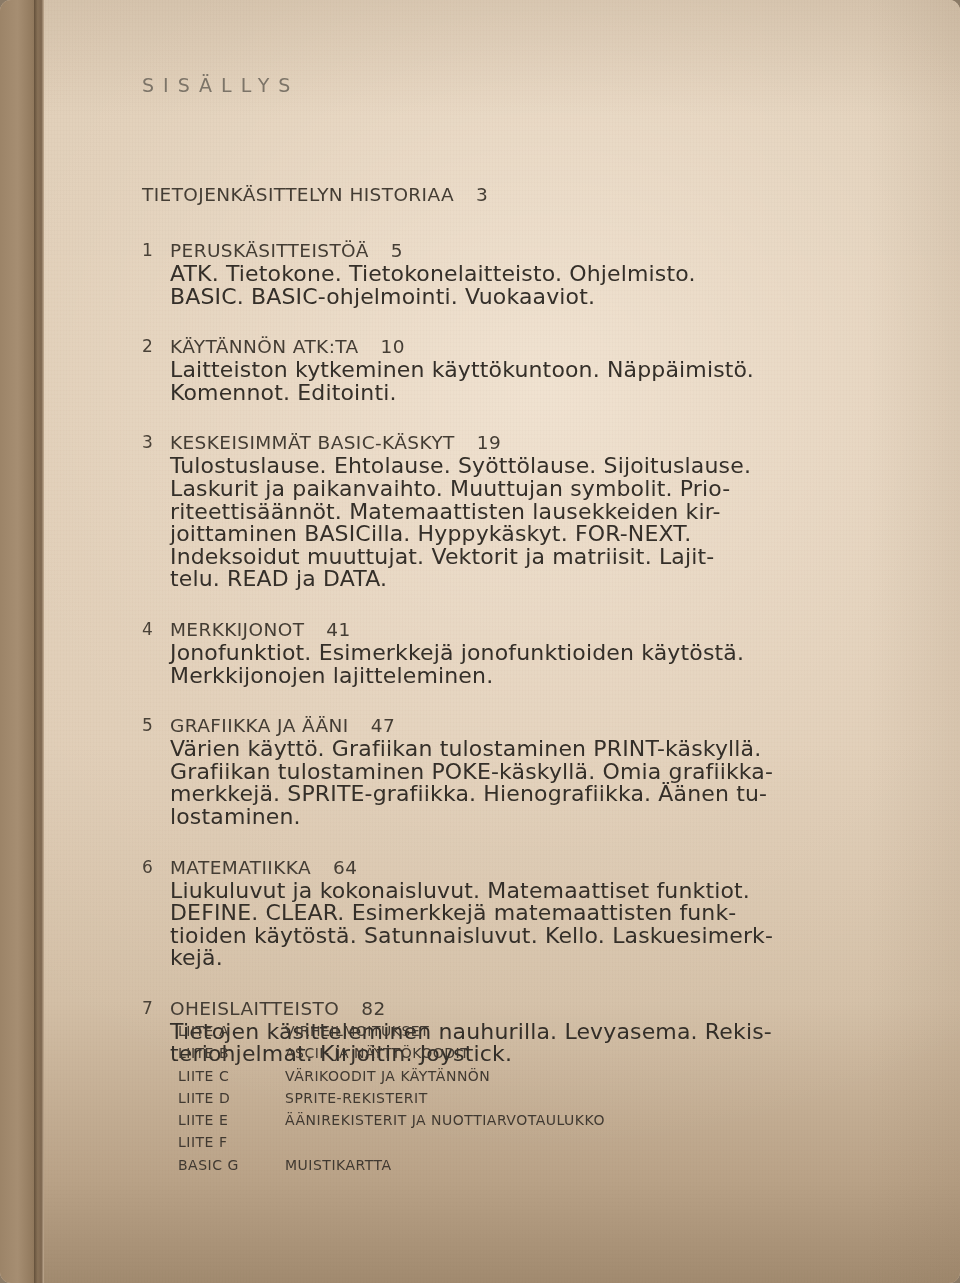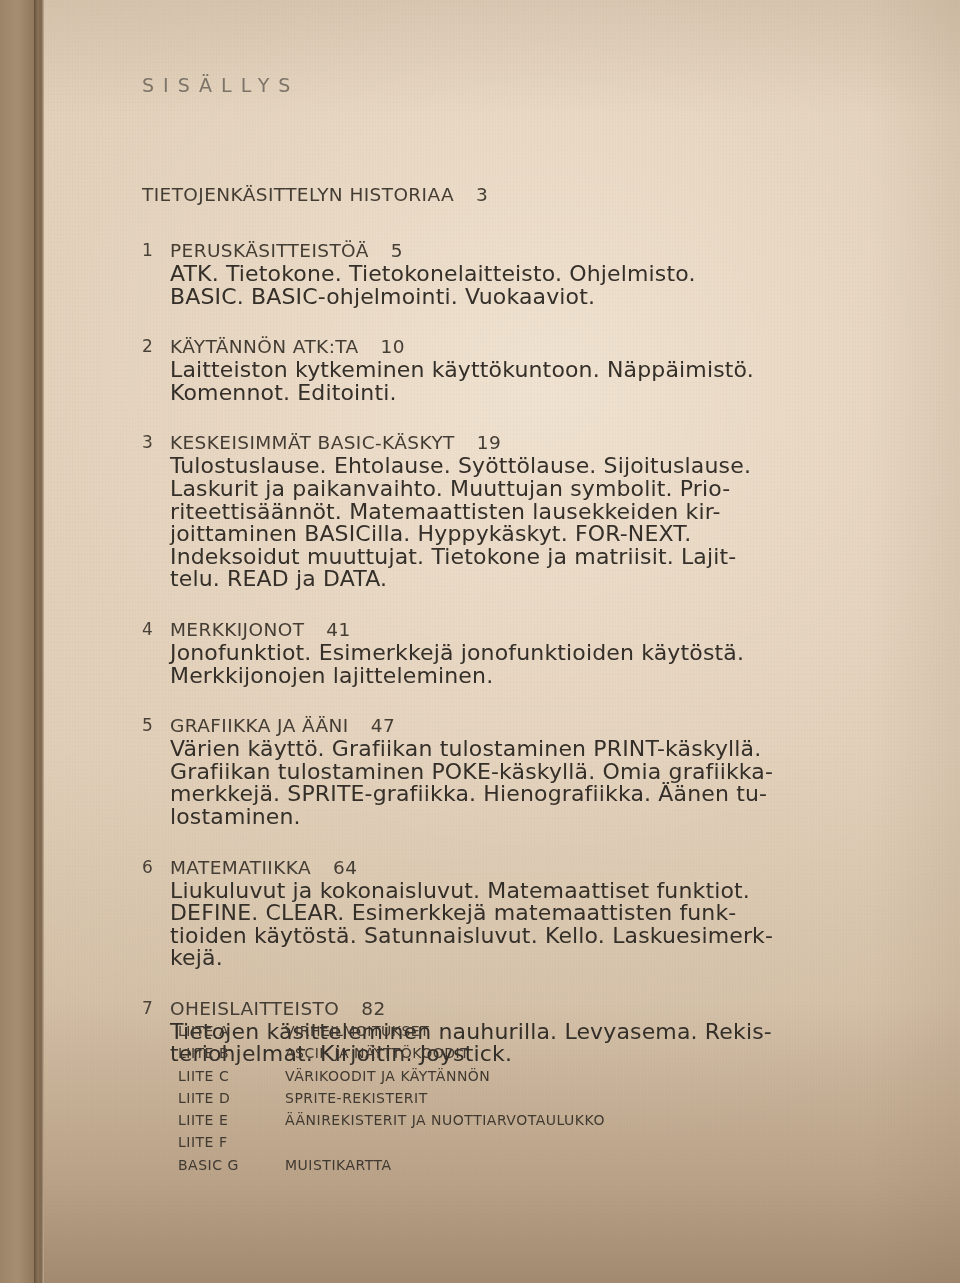--- a/index.html
+++ b/index.html
@@ -8,20 +8,21 @@
     padding: 0;
     background: #8a7a66;
   }
   #page {
     position: relative;
     width: 960px;
     height: 1283px;
     overflow: hidden;
     background: #d9c5ad;
     font-family: "DejaVu Sans", sans-serif;
+    border-radius: 11px;
   }
 
   
   .paper {
     position: absolute;
     left: 36px;
     top: 0;
     width: 924px;
     height: 1283px;
     background:
@@ -179,21 +180,21 @@
       <div class="entry">
         <div class="entry-head">
           <span class="entry-num">3</span>
           <span class="entry-title">KESKEISIMMÄT BASIC-KÄSKYT</span>
           <span class="entry-page">19</span>
         </div>
         <div class="entry-desc">Tulostuslause. Ehtolause. Syöttölause. Sijoituslause.
 Laskurit ja paikanvaihto. Muuttujan symbolit. Prio-
 riteettisäännöt. Matemaattisten lausekkeiden kir-
 joittaminen BASICilla. Hyppykäskyt. FOR-NEXT.
-Indeksoidut muuttujat. Tietokone ja matriisit. Lajit-
+Indeksoidut muuttujat. Vektorit ja matriisit. Lajit-
 telu. READ ja DATA.</div>
       </div>
       <div class="entry">
         <div class="entry-head">
           <span class="entry-num">4</span>
           <span class="entry-title">MERKKIJONOT</span>
           <span class="entry-page">41</span>
         </div>
         <div class="entry-desc">Jonofunktiot. Esimerkkejä jonofunktioiden käytöstä.
 Merkkijonojen lajitteleminen.</div>

